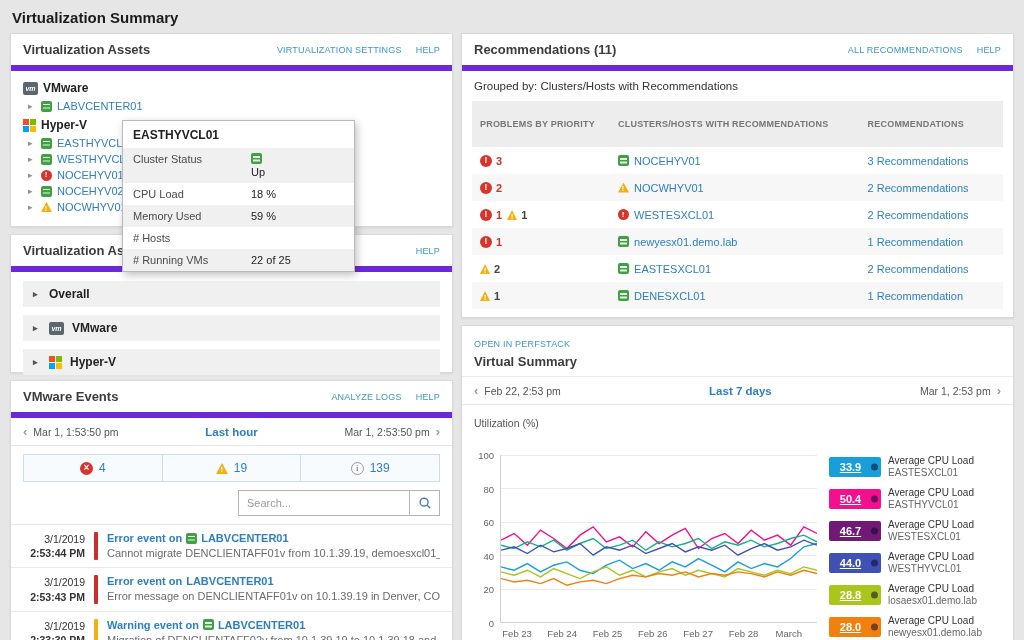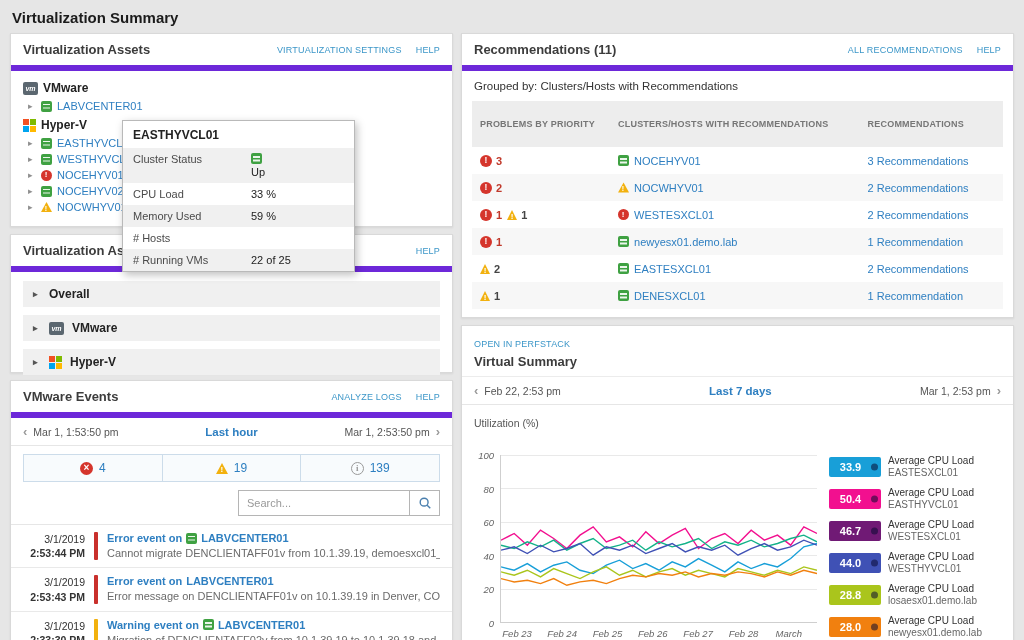--- a/index.html
+++ b/index.html
@@ -123,35 +123,35 @@
   .host-link, .rec-link { color:#2e7fc1; cursor:pointer; }
 
   
   .vs-subhead { padding:7px 12px 7px; border-bottom:1px solid #ececec; }
   .perfstack-link { font-size:9px; color:#3b96c8; letter-spacing:.2px; cursor:pointer; display:inline-block; margin-bottom:5px; }
   .vs-title { font-size:13px; font-weight:bold; color:#3c3c3c; }
 
   .chart-body { padding:12px 12px 8px; }
   .chart-ylabel { font-size:10.5px; color:#555; margin-bottom:26px; }
   .chart-flex { display:flex; }
-  .plot-col { flex:1; min-width:0;font-style:italic; }
+  .plot-col { flex:1; min-width:0; }
   .plot-row { display:flex; }
   .y-axis { width:26px; position:relative; flex:0 0 auto; }
   .y-axis span { position:absolute; right:6px; transform:translateY(-50%); font-size:9.5px; color:#666; }
   .plot-area { flex:1; height:168px; position:relative; border-left:1px solid #cfcfcf; border-bottom:1px solid #cfcfcf; }
   .grid { position:absolute; left:0; right:0; height:1px; background:#e9e9e9; }
   .series-svg { position:absolute; left:0; top:0; width:100%; height:100%; }
   .x-axis { position:relative; height:18px; margin-left:26px; }
   .x-axis span { position:absolute; transform:translateX(-50%); font-size:9.5px; color:#666; top:5px; white-space:nowrap; }
 
   .legend { width:184px; flex:0 0 auto; padding-left:12px; display:flex; flex-direction:column; gap:8px; }
   .legend-entry { display:flex; align-items:center; gap:7px; cursor:pointer; }
   .legend-badge { position:relative; width:52px; height:20px; border-radius:2px; background:#888;
     display:flex; align-items:center; justify-content:center; flex:0 0 auto; }
-  .badge-val { color:#fff; font-size:11px; font-weight:bold; padding-right:9px; }
+  .badge-val { color:#fff; font-size:11px; font-weight:bold; padding-right:9px;text-decoration:underline; }
   .badge-dot { position:absolute; right:3px; top:50%; transform:translateY(-50%); width:7px; height:7px;
     border-radius:50%; background:rgba(10,10,50,.55); }
   .legend-text { display:flex; flex-direction:column; line-height:1.2; min-width:0; }
   .legend-metric { font-size:10px; color:#333; white-space:nowrap; }
   .legend-host { font-size:10px; color:#666; white-space:nowrap; }
 </style>
 </head>
 <body>
 
 <div class="page-title">Virtualization Summary</div>
@@ -584,21 +584,21 @@
   <div class="tt-title">EASTHYVCL01</div>
   <div class="tt-row alt">
     <span class="tt-label">Cluster Status</span>
     <span class="tt-value tt-status">
       <span class="srv-icon" data-status="up"></span>
       <span>Up</span>
     </span>
   </div>
   <div class="tt-row">
     <span class="tt-label">CPU Load</span>
-    <span class="tt-value">33 %</span>
+    <span class="tt-value">18 %</span>
   </div>
   <div class="tt-row alt">
     <span class="tt-label">Memory Used</span>
     <span class="tt-value">59 %</span>
   </div>
   <div class="tt-row">
     <span class="tt-label"># Hosts</span>
     <span class="tt-value"></span>
   </div>
   <div class="tt-row alt">

